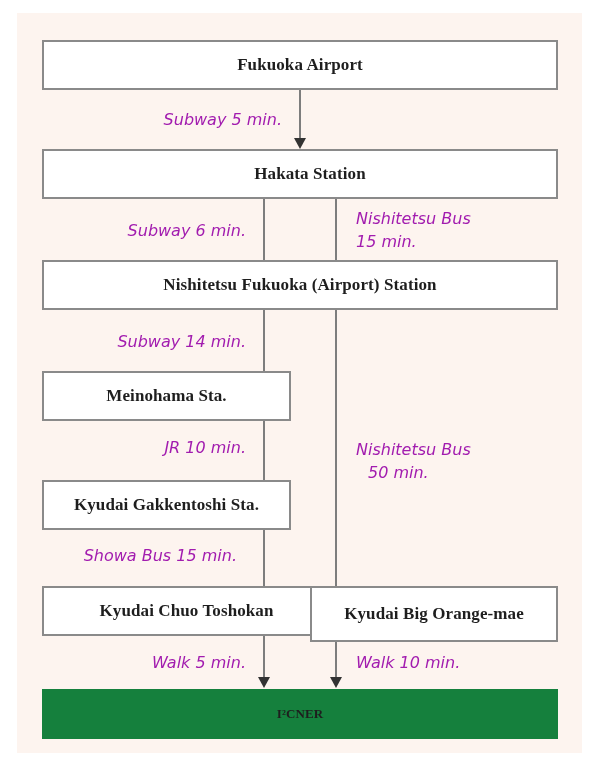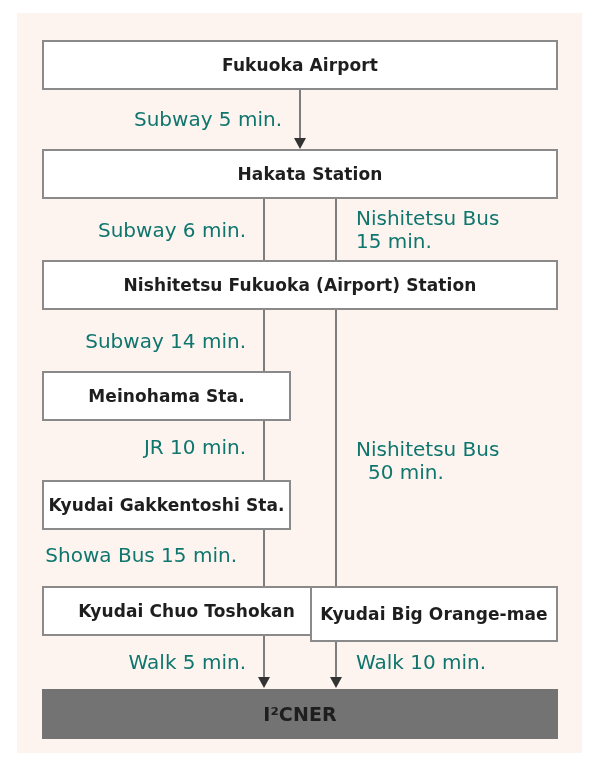--- a/index.html
+++ b/index.html
@@ -1,23 +1,23 @@
 <!DOCTYPE html>
 <html><head>
 <meta charset="utf-8">
 <style>
   html, body { margin: 0; padding: 0; background: #ffffff; }
   body { width: 600px; height: 770px; position: relative; overflow: hidden;
          font-family: "DejaVu Sans", "Liberation Sans", sans-serif; color: #222; }
   .panel { position: absolute; left: 17px; top: 13px; width: 565px; height: 740px; background: #fdf4ef; }
   .box { position: absolute; background: #ffffff; border: 2px solid #8a8a8a; box-sizing: border-box;
          display: flex; align-items: center; justify-content: center;
-         font-size: 17px; font-weight: bold; color: #1e1e1e; letter-spacing: 0.1px; }
-  .box.dest { background: #737373; border: none; font-size: 19px; }
-  .label { position: absolute; font-size: 20px; color: #0f766e; line-height: 23px; white-space: nowrap; }
+         font-size: 17px; font-weight: bold; color: #1e1e1e; letter-spacing: 0.1px; font-family: Liberation Serif, serif; }
+  .box.dest { background: #15803d; border: none; font-size: 13px; }
+  .label { position: absolute; font-size: 16px; color: #a21caf; line-height: 23px; white-space: nowrap; font-style: italic; }
   .label.right { text-align: right; }
   .vline { position: absolute; width: 2px; background: #7d7d7d; }
   .arrowhead { position: absolute; width: 0; height: 0;
                border-left: 6px solid transparent; border-right: 6px solid transparent;
                border-top: 11px solid #333; }
 </style>
 </head>
 <body>
 
 <div class="panel"></div>

